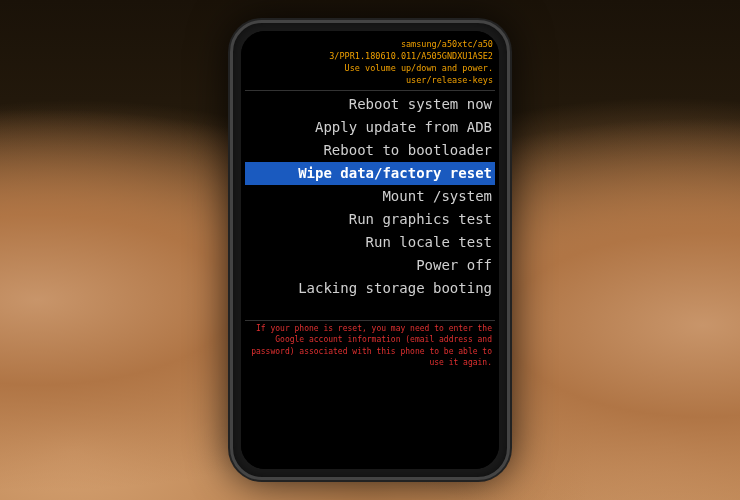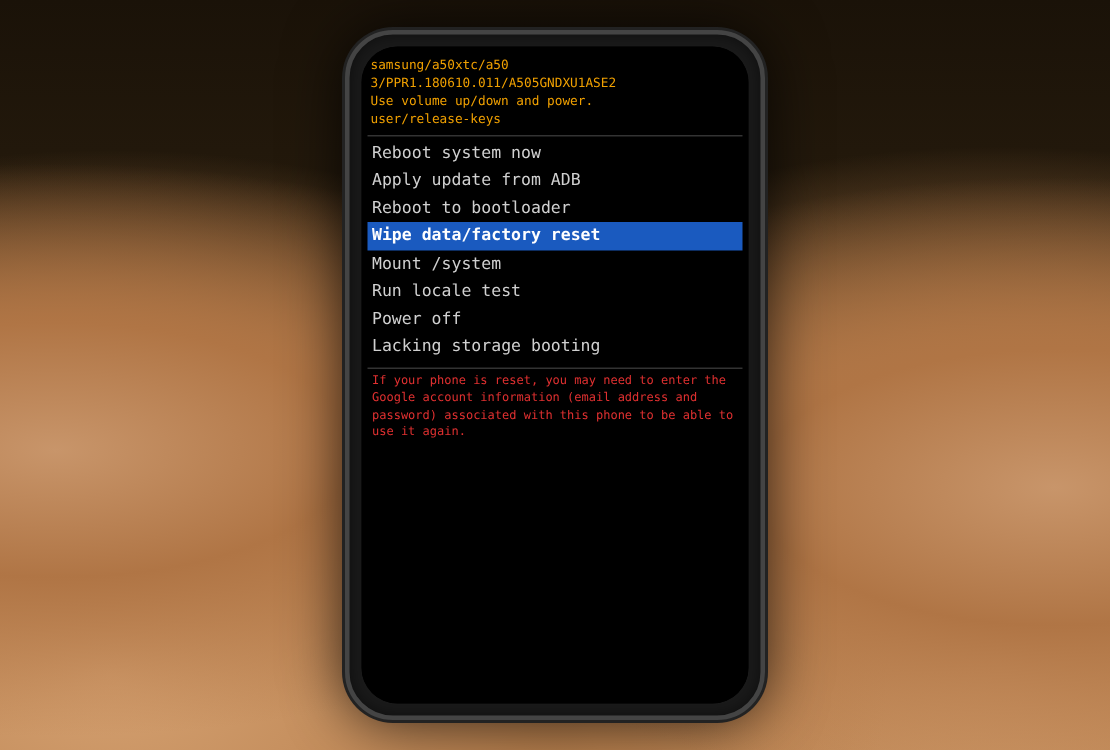--- a/index.html
+++ b/index.html
@@ -1,15 +1,15 @@
 <!DOCTYPE html>
 <html><head>
   <meta charset="utf-8">
   <style>
-    * { margin: 0; padding: 0; box-sizing: border-box; }
+    * { margin: 0; padding: 0; box-sizing: border-box; text-align: right; }
     body {
       width: 740px;
       height: 500px;
       background: #1a1a1a;
       display: flex;
       align-items: center;
       justify-content: center;
       overflow: hidden;
       font-family: monospace;
     }
@@ -87,35 +87,35 @@
 
     
     .menu-list {
       list-style: none;
       padding: 0;
       margin: 0;
     }
 
     .menu-item {
       color: #d0d0d0;
-      font-size: 11px;
+      font-size: 14px;
       line-height: 1.5;
       padding: 1px 3px;
       white-space: nowrap;
     }
 
     .menu-item.selected {
       background: #1a5abf;
       color: #ffffff;
       font-weight: bold;
     }
 
     
     .warning-box {
-      margin-top: 4px;
+      margin-top: 20px;
       padding: 2px 3px;
       border-top: 1px solid #333;
     }
 
     .warning-text {
       color: #e03030;
       font-size: 8px;
       line-height: 1.45;
     }
 
@@ -168,20 +168,21 @@
           <div>Use volume up/down and power.</div>
           <div>user/release-keys</div>
         </div>
 
         <ul class="menu-list">
         <li class="menu-item">Reboot system now</li>
             <li class="menu-item">Apply update from ADB</li>
             <li class="menu-item">Reboot to bootloader</li>
             <li class="menu-item selected">Wipe data/factory reset</li>
             <li class="menu-item">Mount /system</li>
+            <li class="menu-item">Run graphics test</li>
             <li class="menu-item">Run locale test</li>
             <li class="menu-item">Power off</li>
             <li class="menu-item">Lacking storage booting</li>
           </ul>
 
         <div class="warning-box">
           <div class="warning-text">If your phone is reset, you may need to enter the Google account information (email address and password) associated with this phone to be able to use it again.</div>
         </div>
 
       </div>

